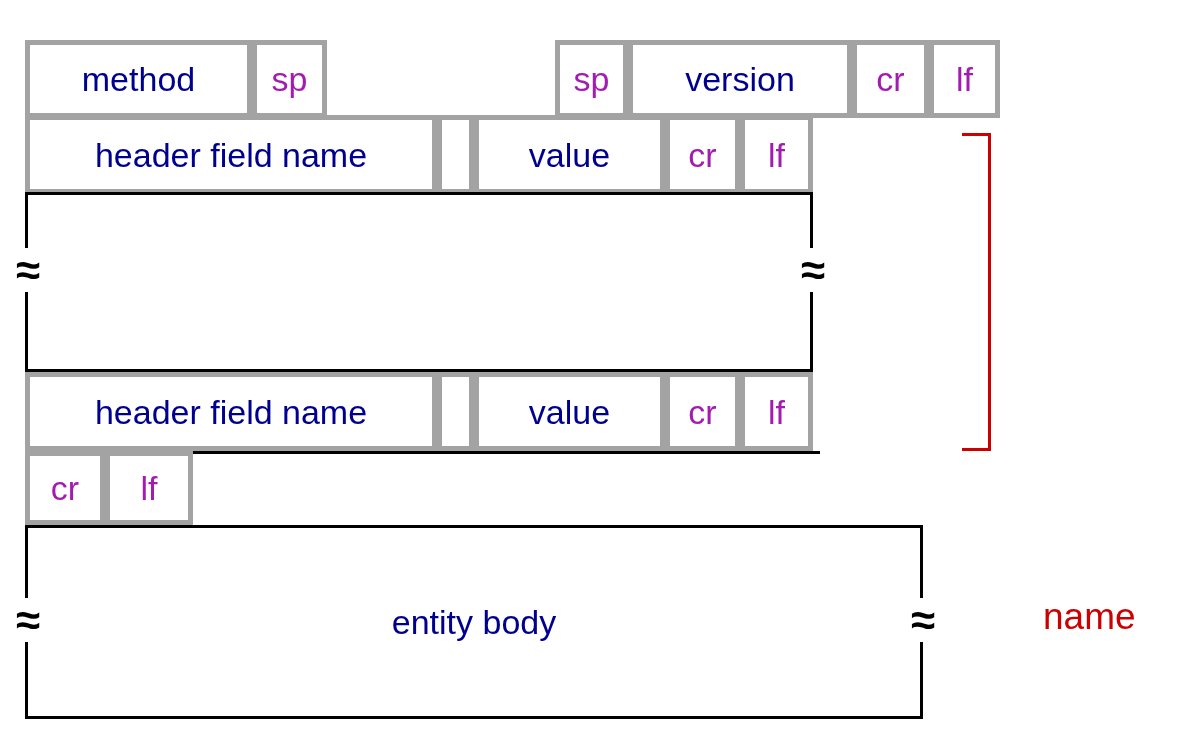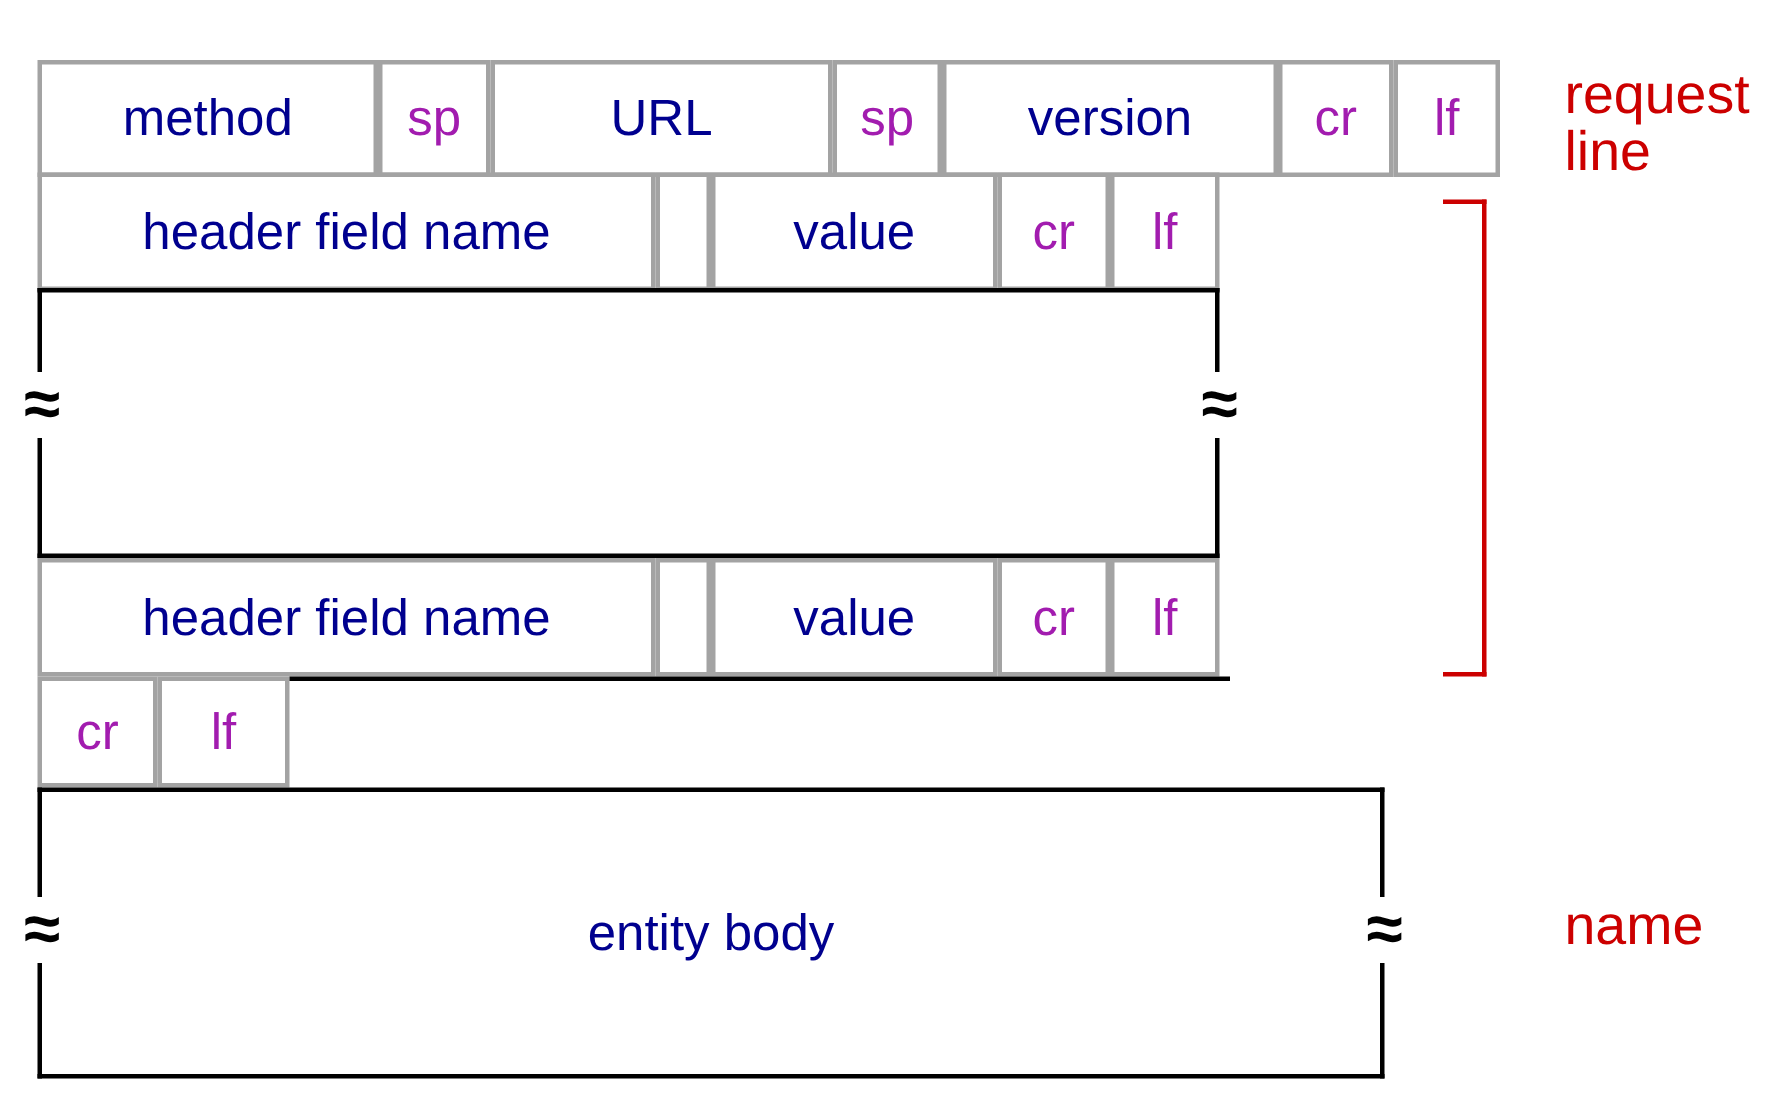--- a/index.html
+++ b/index.html
@@ -15,21 +15,21 @@
     width: 1187px;
     height: 737px;
     background: #ffffff;
     overflow: hidden;
   }
 
   
   .cell {
     position: absolute;
     box-sizing: border-box;
-    border: 3px solid #a3a3a3;
+    border: 5px solid #a3a3a3;
     background: transparent;
     display: flex;
     align-items: center;
     justify-content: center;
     font-size: 34px;
     line-height: 1;
     white-space: nowrap;
   }
   .blue { color: #00008f; }
   .black { color: #a21caf; }
@@ -78,21 +78,20 @@
 </style>
 </head>
 <body>
 
 <div id="canvas">
 
   <div class="cell blue" style="left:25px;  top:40px; width:227px; height:78px;">method</div>
 
   <div class="cell black" style="left:252px; top:40px; width:75px;  height:78px;">sp</div>
 
-  <div class="cell blue" style="left:327px; top:40px; width:228px; height:78px;">URL</div>
 
   <div class="cell black" style="left:555px; top:40px; width:73px;  height:78px;">sp</div>
 
   <div class="cell blue" style="left:628px; top:40px; width:224px; height:78px;text-align:right;">version</div>
 
   <div class="cell black" style="left:852px; top:40px; width:77px;  height:78px;">cr</div>
 
   <div class="cell black" style="left:929px; top:40px; width:71px;  height:78px;">lf</div>
 
   <div class="cell blue" style="left:25px;  top:115px; width:412px; height:79px;">header field name</div>
@@ -132,21 +131,19 @@
   <div class="hline" style="left:25px; top:525px; width:898px;"></div>
   <div class="hline" style="left:25px; top:716px; width:898px;"></div>
   <div class="vline" style="left:25px; top:525px; height:194px;"></div>
   <div class="vline" style="left:920px; top:525px; height:194px;"></div>
 
   <div class="squiggle" style="left:6px; top:598px; width:42px; height:44px;">≈</div>
   <div class="squiggle" style="left:901px; top:598px; width:42px; height:44px;">≈</div>
 
   <div class="cell blue" style="left:25px; top:525px; width:898px; height:194px; border:none;">entity body</div>
 
-  <div class="red-label" style="left:1043px; top:44px;">request
-line</div>
 
   <div class="bracket" style="left:962px; top:133px; width:29px; height:318px;"></div>
 
 
   <div class="red-label" style="left:1043px; top:598px;">name</div>
 
 </div>
 
 </body></html>

